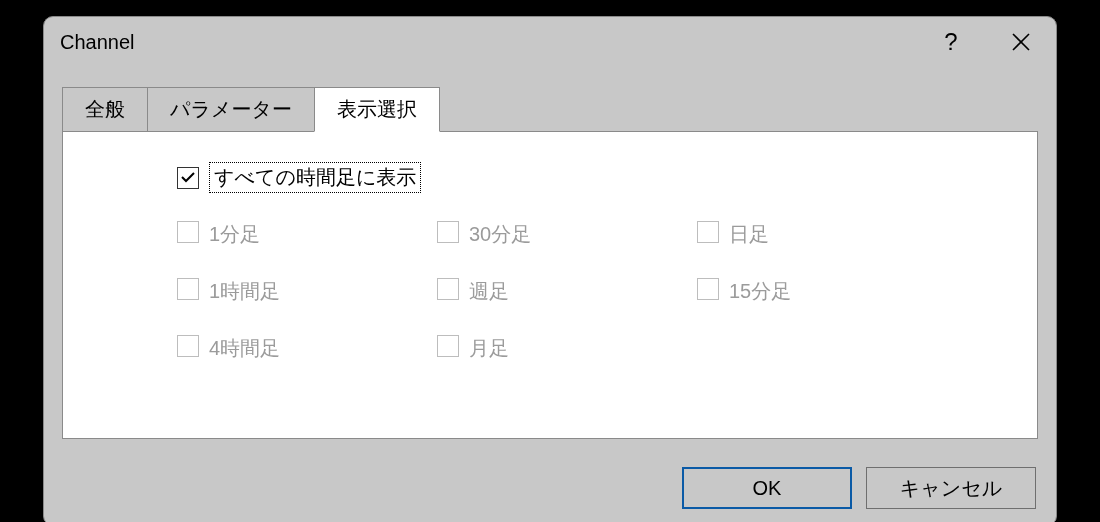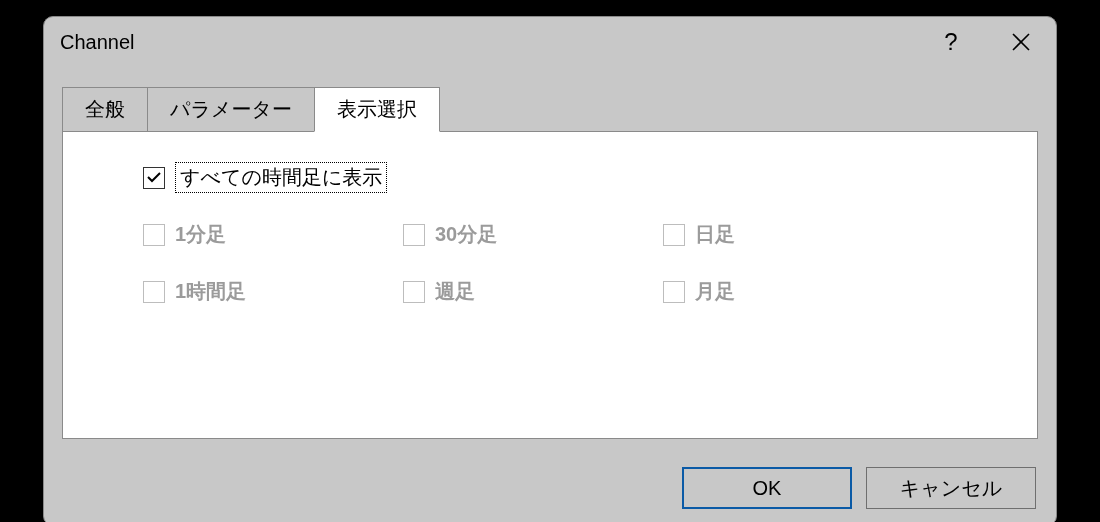--- a/index.html
+++ b/index.html
@@ -75,21 +75,21 @@
       border-bottom: 1px solid #fff;
       z-index: 3;
     }
     .tab-content {
       background: #fff;
       border: 1px solid #8a8a8a;
       margin-top: -1px;
       height: 308px;
       position: relative;
       z-index: 1;
-      padding: 30px 30px 30px 80px;
+      padding: 30px 30px 30px 114px;
     }
     .master-row {
       display: flex;
       align-items: center;
       margin-bottom: 28px;
     }
     .checkbox-box {
       width: 22px;
       height: 22px;
       border: 1px solid #333;
@@ -115,22 +115,20 @@
       border: 1px dotted #000;
       font-size: 20px;
     }
     .grid {
       display: grid;
       grid-template-columns: 260px 260px 200px;
       row-gap: 30px;
     }
     .opt {
       display: flex;
-      align-items: center;
-      font-weight: bold;
     }
     .opt-label {
       color: #9b9b9b;
       font-size: 20px;
     }
     .button-row {
       position: absolute;
       right: 20px;
       bottom: 16px;
       display: flex;
@@ -213,20 +211,28 @@
           <span class="checkbox-box disabled"></span>
           <span class="opt-label">1時間足</span>
         </div>
         <div class="opt">
           <span class="checkbox-box disabled"></span>
           <span class="opt-label">週足</span>
         </div>
 
         <div class="opt">
           <span class="checkbox-box disabled"></span>
+          <span class="opt-label">15分足</span>
+        </div>
+        <div class="opt">
+          <span class="checkbox-box disabled"></span>
+          <span class="opt-label">4時間足</span>
+        </div>
+        <div class="opt">
+          <span class="checkbox-box disabled"></span>
           <span class="opt-label">月足</span>
         </div>
       </div>
     </div>
   </div>
 
   <div class="button-row">
     <div class="btn btn-ok">
       <span>OK</span>
     </div>

